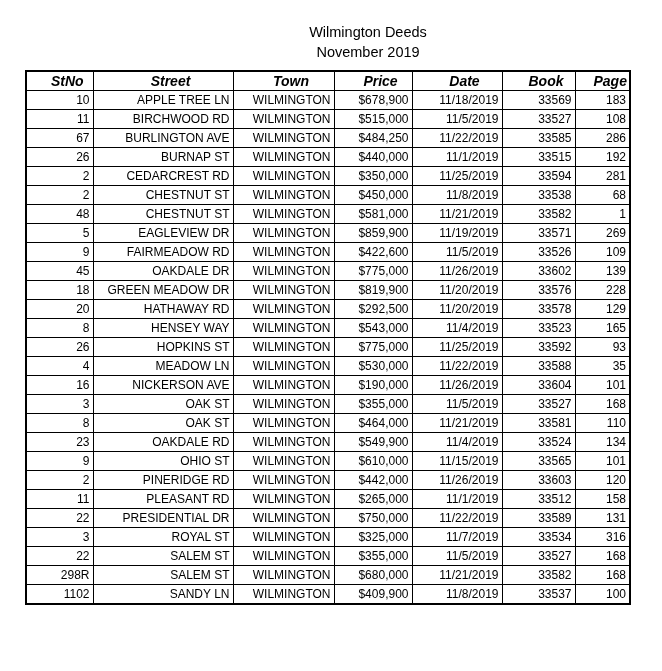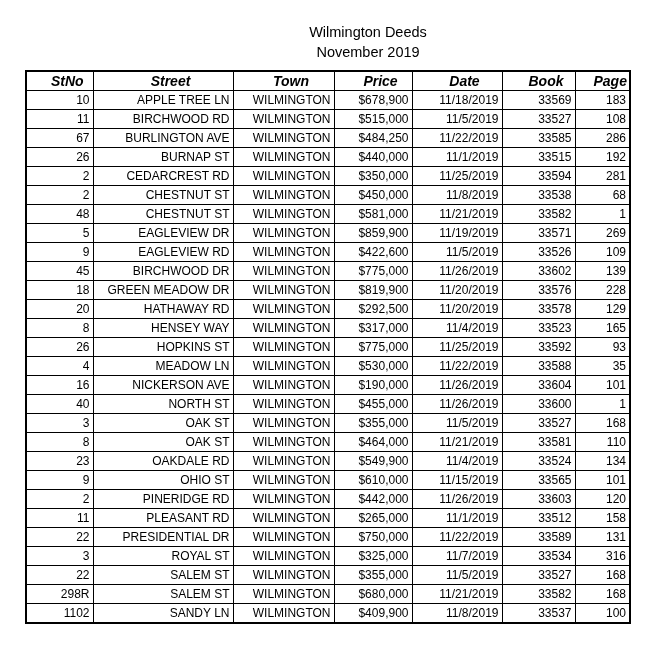--- a/index.html
+++ b/index.html
@@ -174,30 +174,30 @@
             <td>5</td>
             <td>EAGLEVIEW DR</td>
             <td>WILMINGTON</td>
             <td>$859,900</td>
             <td>11/19/2019</td>
             <td>33571</td>
             <td>269</td>
           </tr>
           <tr>
             <td>9</td>
-            <td>EAGLEVIEW RD</td>
+            <td>FAIRMEADOW RD</td>
             <td>WILMINGTON</td>
             <td>$422,600</td>
             <td>11/5/2019</td>
             <td>33526</td>
             <td>109</td>
           </tr>
           <tr>
             <td>45</td>
-            <td>BIRCHWOOD DR</td>
+            <td>OAKDALE DR</td>
             <td>WILMINGTON</td>
             <td>$775,000</td>
             <td>11/26/2019</td>
             <td>33602</td>
             <td>139</td>
           </tr>
           <tr>
             <td>18</td>
             <td>GREEN MEADOW DR</td>
             <td>WILMINGTON</td>
@@ -212,21 +212,21 @@
             <td>WILMINGTON</td>
             <td>$292,500</td>
             <td>11/20/2019</td>
             <td>33578</td>
             <td>129</td>
           </tr>
           <tr>
             <td>8</td>
             <td>HENSEY WAY</td>
             <td>WILMINGTON</td>
-            <td>$317,000</td>
+            <td>$543,000</td>
             <td>11/4/2019</td>
             <td>33523</td>
             <td>165</td>
           </tr>
           <tr>
             <td>26</td>
             <td>HOPKINS ST</td>
             <td>WILMINGTON</td>
             <td>$775,000</td>
             <td>11/25/2019</td>
@@ -245,29 +245,20 @@
           <tr>
             <td>16</td>
             <td>NICKERSON AVE</td>
             <td>WILMINGTON</td>
             <td>$190,000</td>
             <td>11/26/2019</td>
             <td>33604</td>
             <td>101</td>
           </tr>
           <tr>
-            <td>40</td>
-            <td>NORTH ST</td>
-            <td>WILMINGTON</td>
-            <td>$455,000</td>
-            <td>11/26/2019</td>
-            <td>33600</td>
-            <td>1</td>
-          </tr>
-          <tr>
             <td>3</td>
             <td>OAK ST</td>
             <td>WILMINGTON</td>
             <td>$355,000</td>
             <td>11/5/2019</td>
             <td>33527</td>
             <td>168</td>
           </tr>
           <tr>
             <td>8</td>

